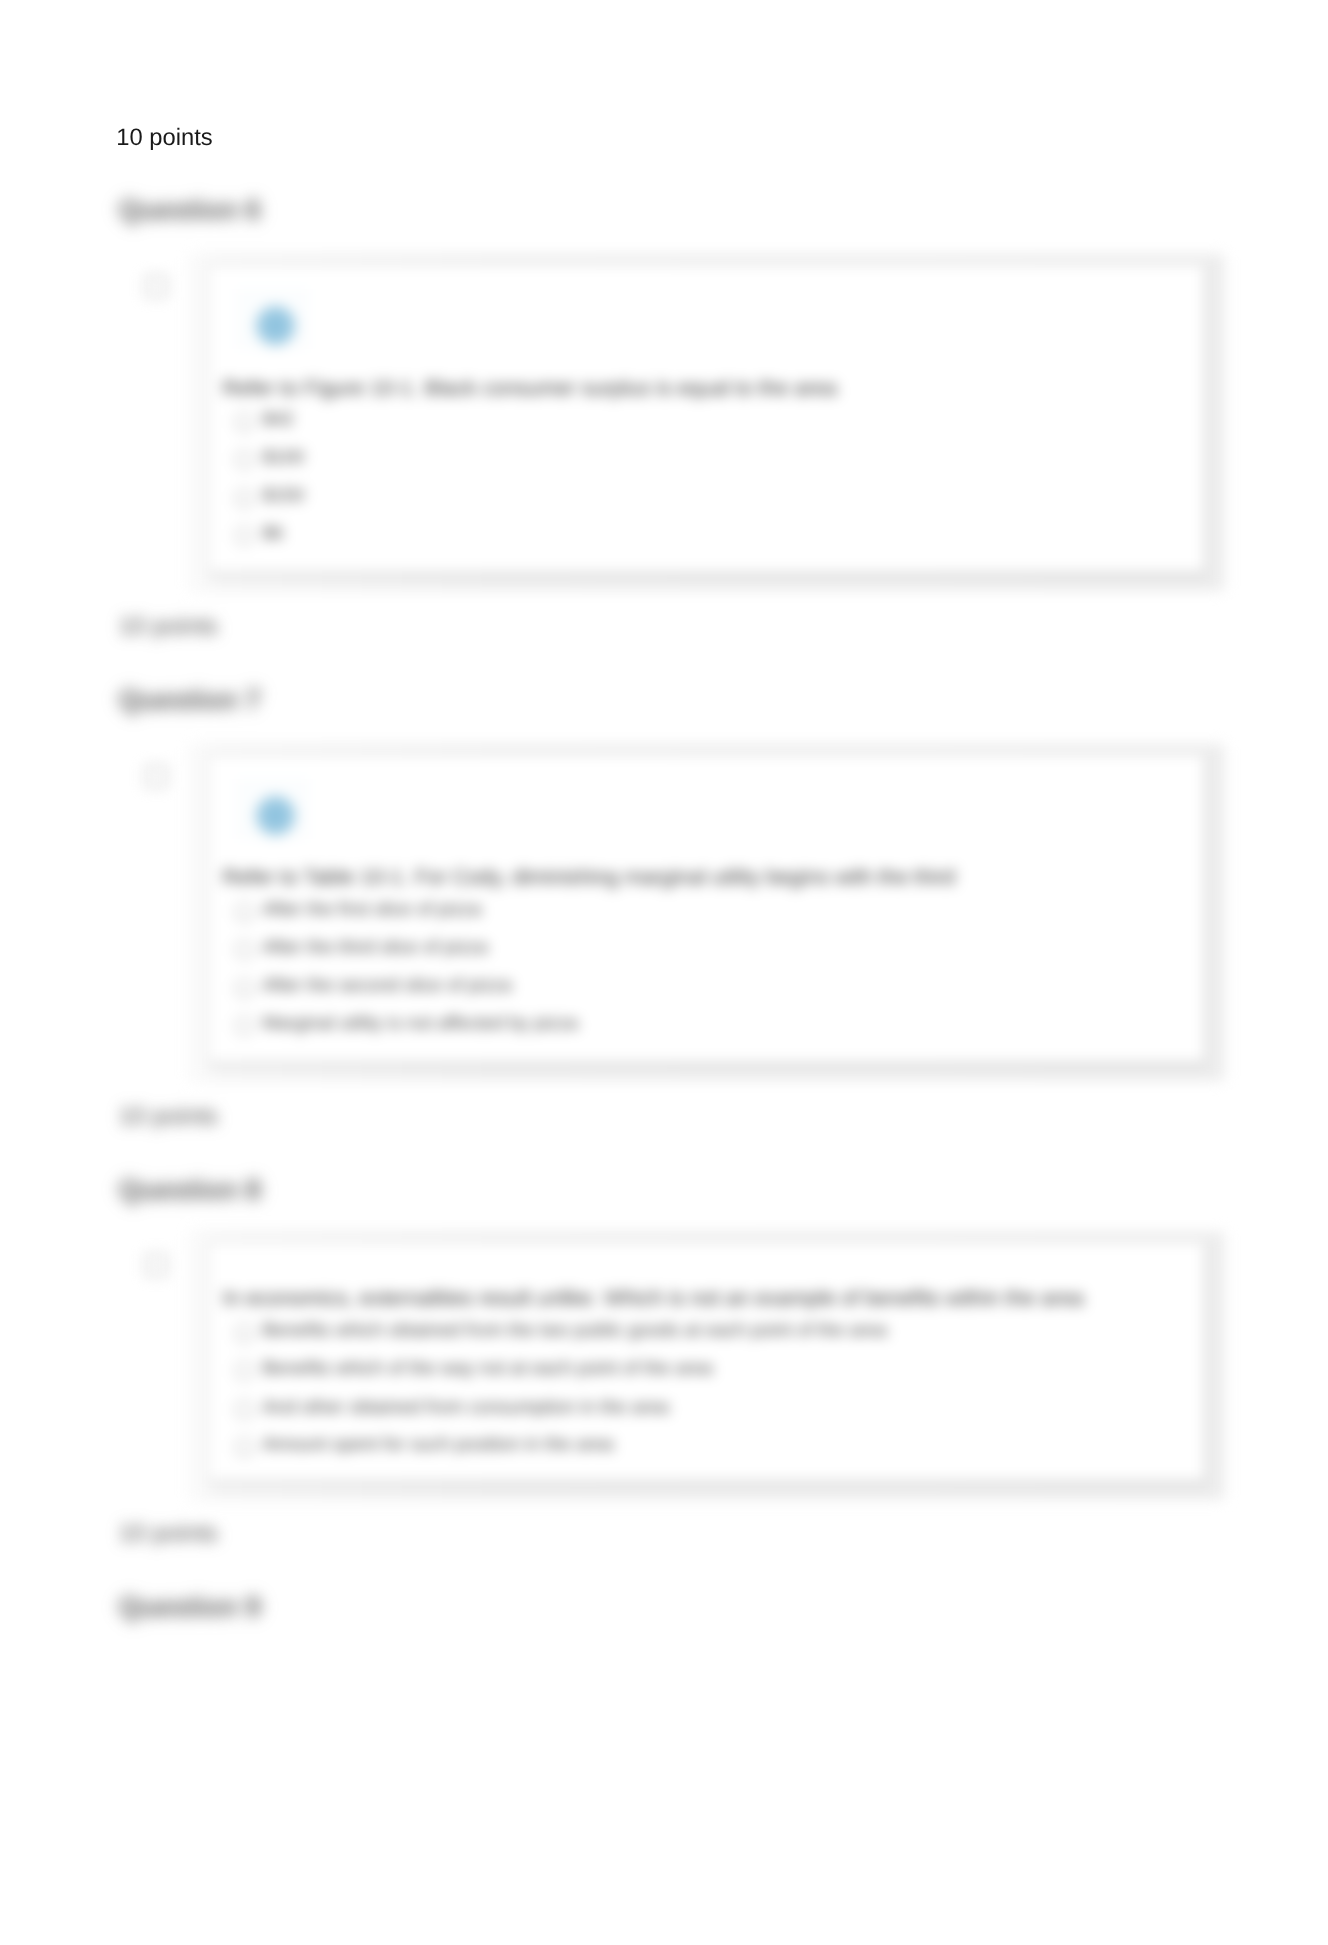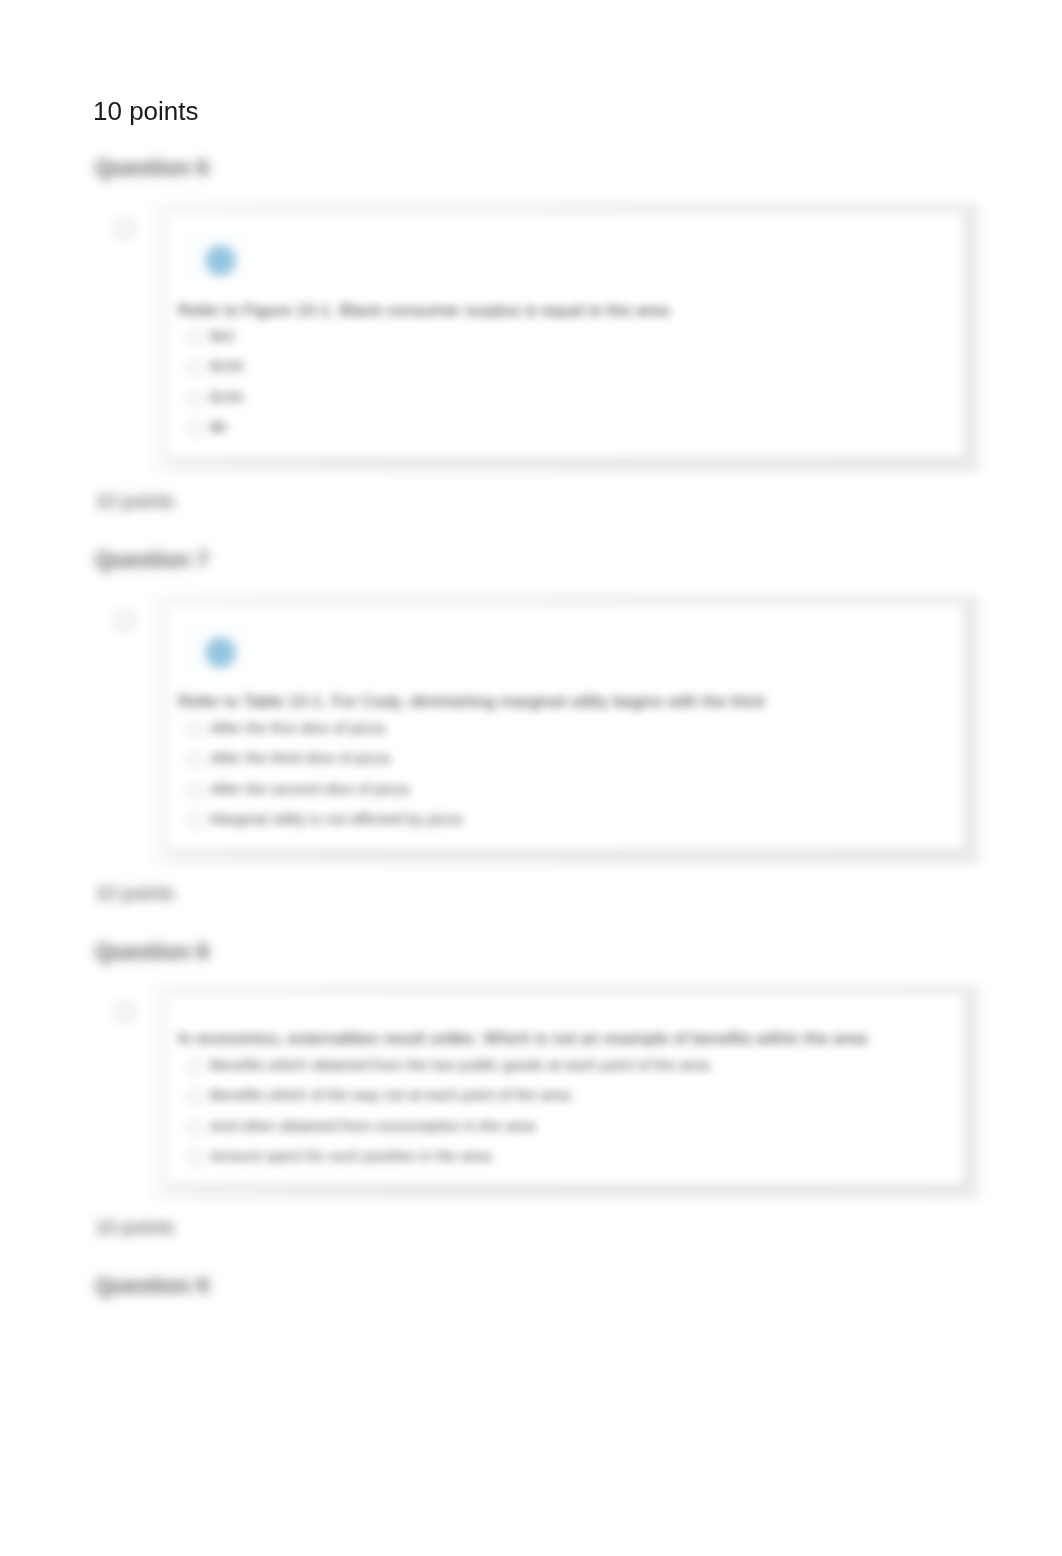--- a/index.html
+++ b/index.html
@@ -1,18 +1,18 @@
 <!DOCTYPE html>
 <html><head>
 <meta charset="utf-8">
 <style>
 html,body{margin:0;padding:0;background:#ffffff;}
 body{width:1062px;height:1556px;font-family:"Liberation Sans",sans-serif;}
 .page{position:relative;width:1062px;height:1556px;background:#ffffff;overflow:hidden;}
-.points-clear{position:absolute;left:93px;top:98px;font-size:26px;line-height:26px;color:#1a1a1a;white-space:nowrap;}
+.points-clear{position:absolute;left:93px;top:98px;font-size:19px;line-height:26px;color:#1a1a1a;white-space:nowrap;}
 .blurwrap{position:absolute;left:0;top:0;width:1062px;height:1556px;filter:blur(5px);}
 .qlabel{position:absolute;font-size:22px;font-weight:bold;color:#575757;white-space:nowrap;filter:blur(3.2px);}
 .qpoints{position:absolute;font-size:19.5px;color:#4f4f4f;white-space:nowrap;filter:blur(2.6px);}
 .outer{position:absolute;background:linear-gradient(90deg,#fcfcfc 0%,#f6f6f6 3%,#efefef 30%,#ededed 100%);border:1px solid #ededed;border-radius:4px;}
 .card{position:absolute;background:#ffffff;border:1px solid #dcdcdc;border-radius:2px;box-shadow:1px 4px 5px rgba(0,0,0,0.06);}
 .chk{position:absolute;width:16px;height:16px;border:1px solid #adadad;background:#fbfbfb;border-radius:2px;}
 .imgbox{position:absolute;background:#fbfdfe;}
 .dot{position:absolute;border-radius:50%;background:radial-gradient(circle,#87bfdd 0%,#9ac9e2 45%,#c6e1ef 78%,#e8f3f9 100%);}
 .stem{position:absolute;font-size:17px;color:#3a3a3a;white-space:nowrap;filter:blur(0.7px);}
 .opt{position:absolute;font-size:15px;color:#4a4a4a;white-space:nowrap;}

